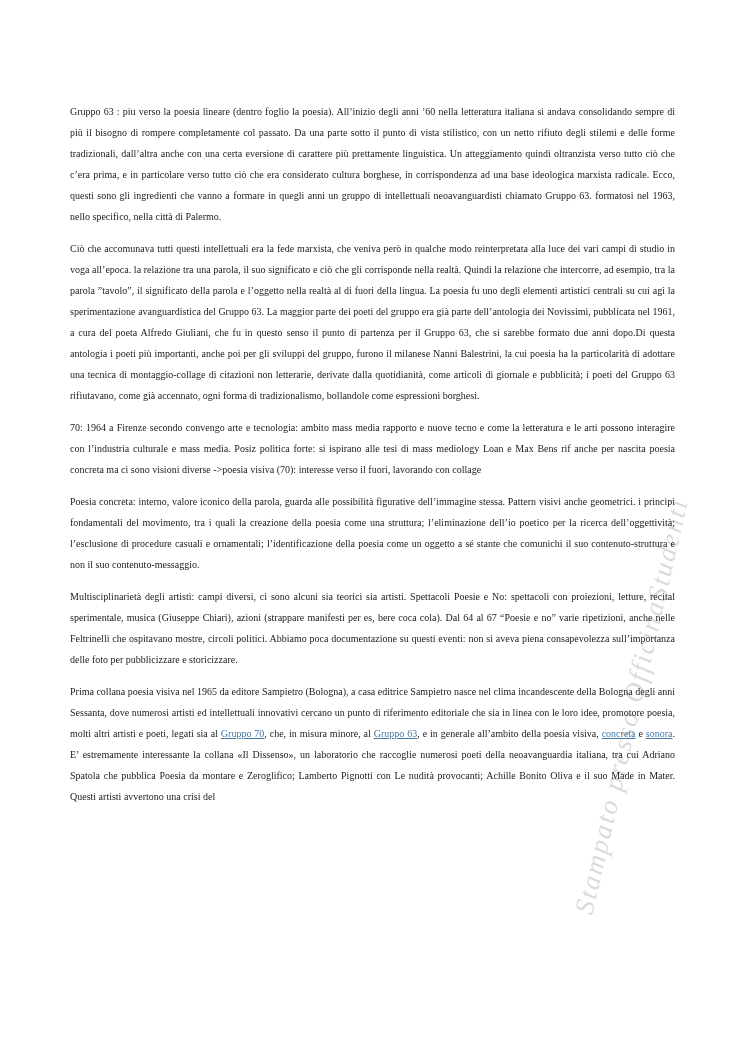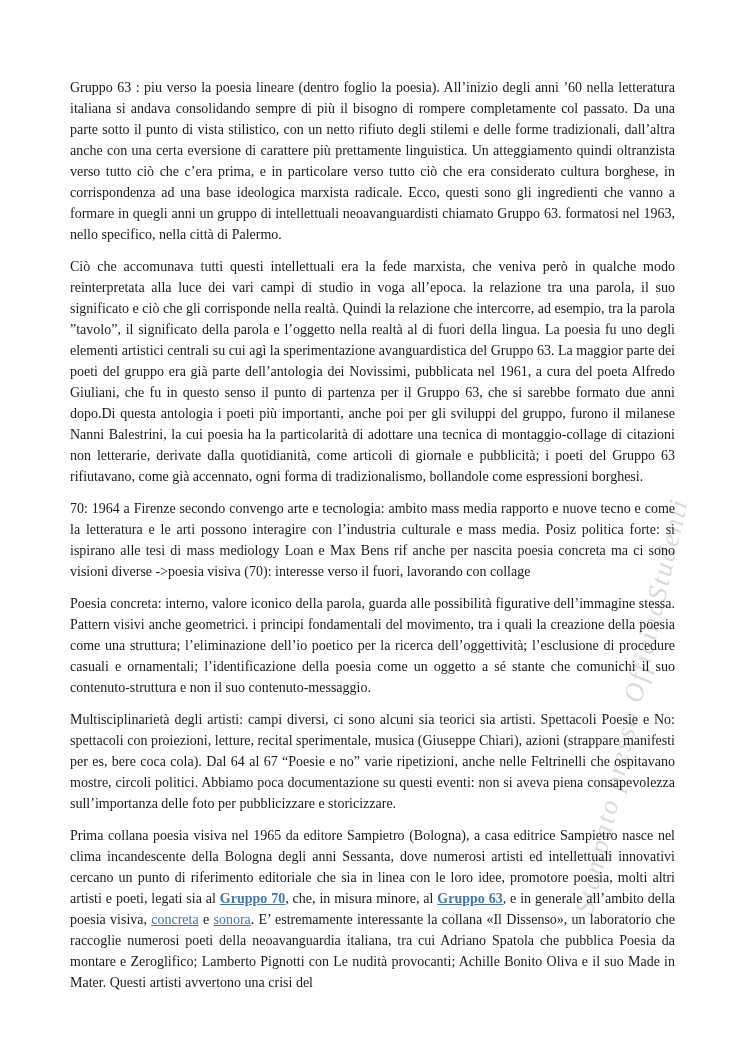--- a/index.html
+++ b/index.html
@@ -11,39 +11,39 @@
     position: relative;
     width: 744px;
     height: 1052px;
     background: var(--page-bg, #ffffff);
     overflow: hidden;
     font-family: "Liberation Serif", "DejaVu Serif", serif;
   }
   .content {
     position: absolute;
     left: 70px;
-    top: 77px;
+    top: 101px;
     width: 605px;
     color: var(--text-color, #1b1b1b);
-    font-size: 14px;
+    font-size: 10px;
     line-height: 21px;
   }
   .content p {
     margin: 0 0 11px 0;
     text-align: justify;
     text-justify: inter-word;
   }
   .content p:last-child { margin-bottom: 0; }
   .italic { }
   a.doclink {
     color: var(--link-color, #4477a6);
     text-decoration: underline;
     cursor: pointer;
   }
-  a.doclink.bold { font-weight: bold; }
+  a.doclink.bold { font-weight: normal; }
   .watermark {
     position: absolute;
     left: 632px;
     top: 706px;
     width: 620px;
     transform: translate(-50%, -50%) rotate(-77deg);
     transform-origin: center center;
     font-family: "Liberation Serif", "DejaVu Serif", serif;
     font-style: italic;
     font-size: 27px;

